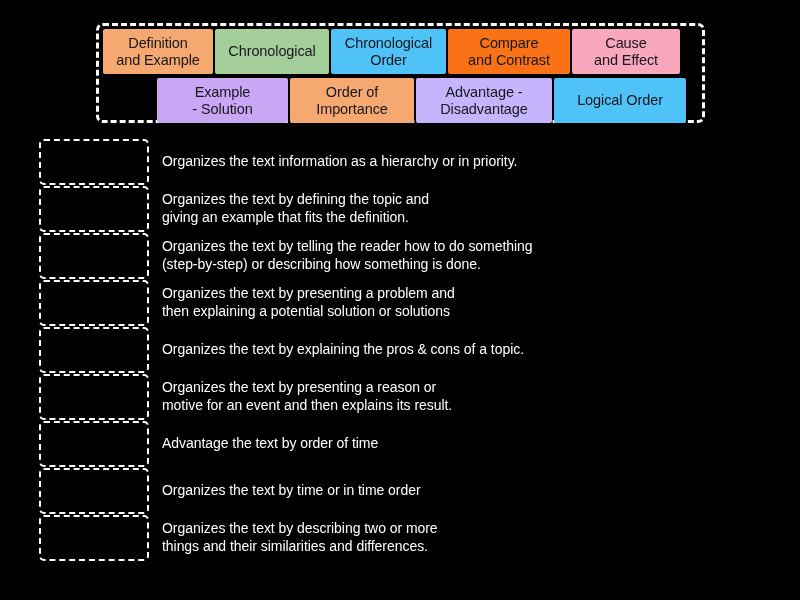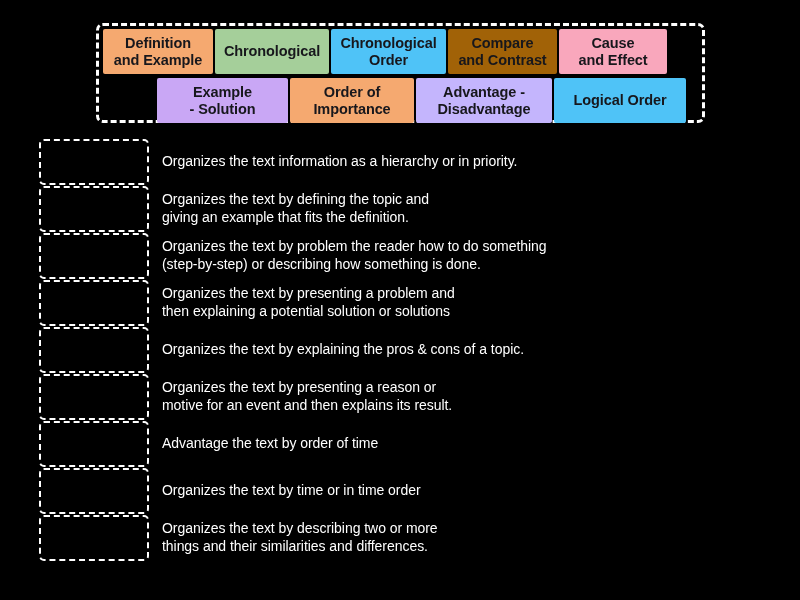--- a/index.html
+++ b/index.html
@@ -27,21 +27,20 @@
     box-sizing: border-box;
     border: 3px dashed #ffffff;
     border-radius: 7px;
     padding: 3px 4px;
   }
   .tile-row {
     display: flex;
     align-items: flex-start;
     height: 45px;
     gap: 2px;
-    font-weight: bold;
   }
   .tile-row.row-two {
     margin-top: 4px;
     padding-left: 54px;
   }
   .tile {
     height: 45px;
     box-sizing: border-box;
     display: flex;
     align-items: center;
@@ -97,21 +96,21 @@
 </head>
 <body>
 
 <div id="tile-tray">
     <div class="tile-row">
       <div class="tile" style="background: rgb(245, 169, 112); width: 110px;">Definition
 and Example</div>
       <div class="tile" style="background: rgb(165, 207, 154); width: 114px;">Chronological</div>
       <div class="tile" style="background: rgb(79, 195, 247); width: 115px;">Chronological
 Order</div>
-      <div class="tile" style="background: #a16207; width: 109px;">Compare
+      <div class="tile" style="background: #f97316; width: 122px;">Compare
 and Contrast</div>
       <div class="tile" style="background: rgb(249, 167, 188); width: 108px;">Cause
 and Effect</div>
     </div>
     <div class="tile-row row-two">
       <div class="tile" style="background: rgb(201, 167, 245); width: 131px;">Example
 - Solution</div>
       <div class="tile" style="background: rgb(245, 169, 112); width: 124px;">Order of
 Importance</div>
       <div class="tile" style="background: #c4b5fd; width: 136px;">Advantage -
@@ -125,21 +124,21 @@
       <div class="drop-zone"></div>
       <div class="answer-text">Organizes the text information as a hierarchy or in priority.</div>
     </div>
     <div class="answer-row">
       <div class="drop-zone"></div>
       <div class="answer-text">Organizes the text by defining the topic and
 giving an example that fits the definition.</div>
     </div>
     <div class="answer-row">
       <div class="drop-zone"></div>
-      <div class="answer-text">Organizes the text by problem the reader how to do something
+      <div class="answer-text">Organizes the text by telling the reader how to do something
 (step-by-step) or describing how something is done.</div>
     </div>
     <div class="answer-row">
       <div class="drop-zone"></div>
       <div class="answer-text">Organizes the text by presenting a problem and
 then explaining a potential solution or solutions</div>
     </div>
     <div class="answer-row">
       <div class="drop-zone"></div>
       <div class="answer-text">Organizes the text by explaining the pros &amp; cons of a topic.</div>

